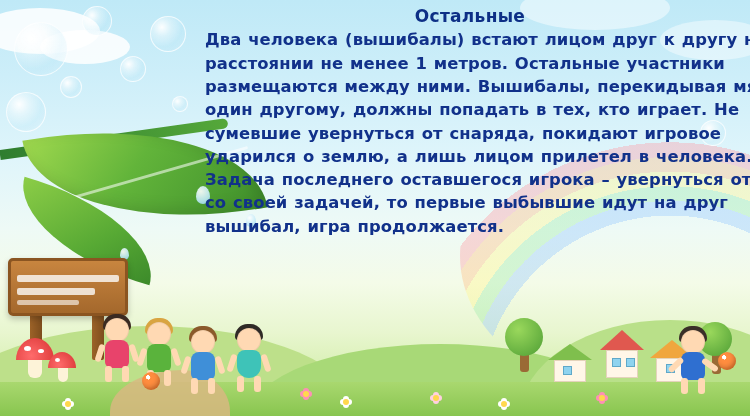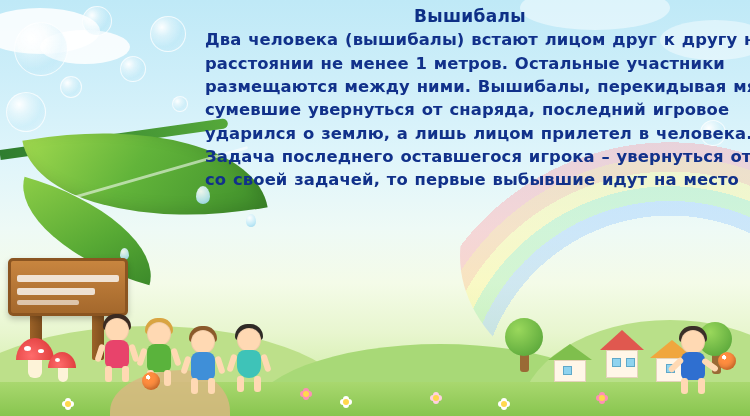--- a/index.html
+++ b/index.html
@@ -448,25 +448,27 @@
   </div>
   <div class="flower" style="left:62px; top:398px;">
     <div class="petal" style="left:0;   top:3px; background:#fff;"></div>
     <div class="petal" style="left:6px; top:3px; background:#fff;"></div>
     <div class="petal" style="left:3px; top:0;   background:#fff;"></div>
     <div class="petal" style="left:3px; top:6px; background:#fff;"></div>
     <div class="core"></div>
   </div>
 
   <div id="text-panel">
-    <h1 id="doc-title">Вышибалы</h1>
+    <h1 id="doc-title">Остальные</h1>
     <div id="doc-body">
         <span class="ln">Два человека (вышибалы) встают лицом друг к другу на</span>
         <span class="ln">расстоянии не менее 1 метров. Остальные участники</span>
         <span class="ln">размещаются между ними. Вышибалы, перекидывая мяч</span>
-        <span class="ln">сумевшие увернуться от снаряда, последний игровое</span>
+        <span class="ln">один другому, должны попадать в тех, кто играет. Не</span>
+        <span class="ln">сумевшие увернуться от снаряда, покидают игровое</span>
         <span class="ln">ударился о землю, а лишь лицом прилетел в человека.</span>
         <span class="ln">Задача последнего оставшегося игрока – увернуться от</span>
-        <span class="ln">со своей задачей, то первые выбывшие идут на место</span>
+        <span class="ln">со своей задачей, то первые выбывшие идут на друг</span>
+        <span class="ln">вышибал, игра продолжается.</span>
       </div>
   </div>
 
 </div>
 
 </body></html>

